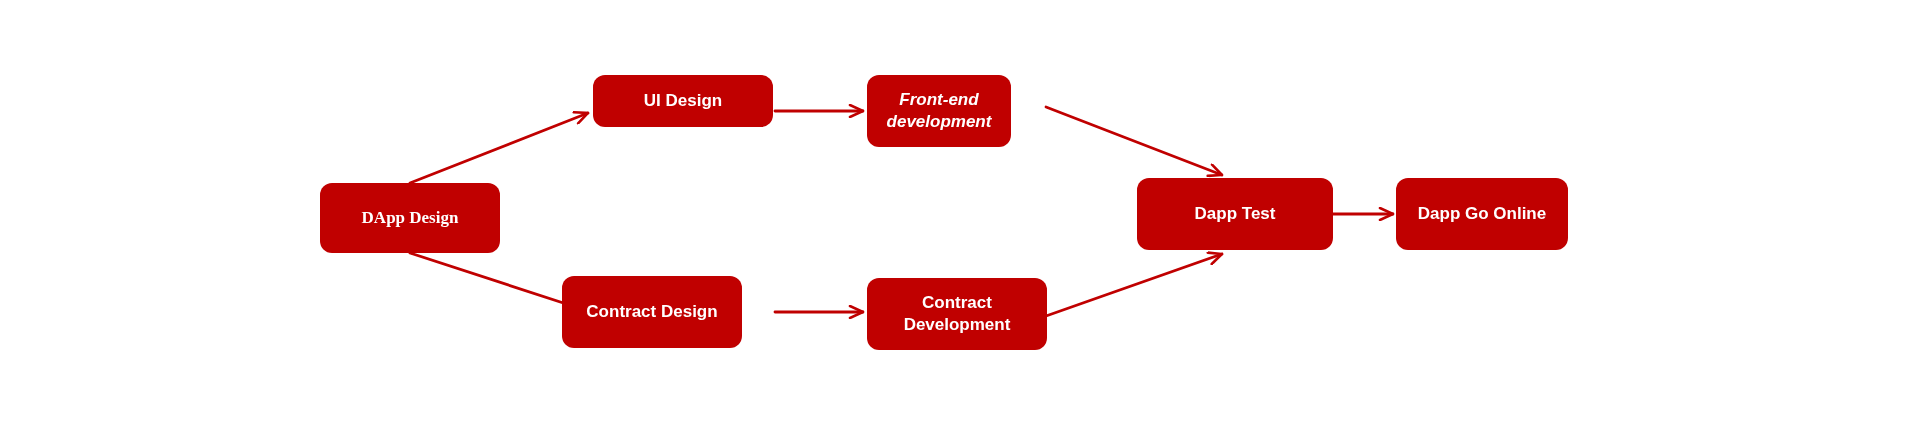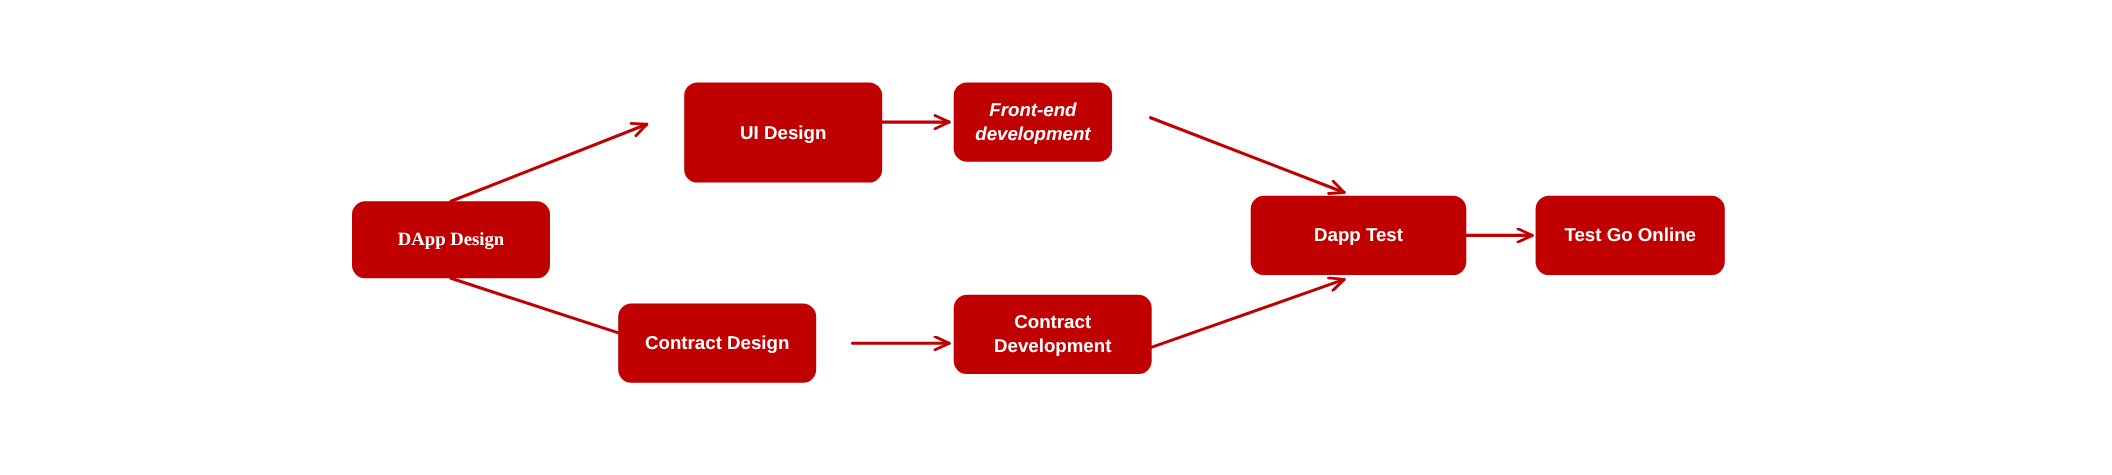--- a/index.html
+++ b/index.html
@@ -44,24 +44,24 @@
     display: flex;
     align-items: center;
     justify-content: center;
     text-align: center;
     font-weight: bold;
     font-size: 17px;
     line-height: 1.28;
     padding: 4px 10px;
   }
   .node-dapp-design        { left: 320px;  top: 183px; width: 180px; height: 70px; font-family: Liberation Serif, serif; }
-  .node-ui-design          { left: 593px;  top: 75px;  width: 180px; height: 91px; margin-left: 29px; }
+  .node-ui-design          { left: 593px;  top: 75px;  width: 180px; height: 52px; }
   .node-front-end          { left: 867px;  top: 75px;  width: 144px; height: 72px; font-style: italic; }
   .node-contract-design    { left: 562px;  top: 276px; width: 180px; height: 72px; }
-  .node-contract-dev       { left: 867px;  top: 268px; width: 180px; height: 72px; }
+  .node-contract-dev       { left: 867px;  top: 278px; width: 180px; height: 72px; }
   .node-dapp-test          { left: 1137px; top: 178px; width: 196px; height: 72px; }
   .node-dapp-go-online     { left: 1396px; top: 178px; width: 172px; height: 72px; }
 </style>
 </head>
 <body>
 
 <div class="canvas">
 
   <svg class="edges-layer" width="1920" height="432" viewBox="0 0 1920 432" xmlns="http://www.w3.org/2000/svg">
     <defs>
@@ -96,16 +96,16 @@
 
   <div class="node node-contract-dev">
     <span>Contract Development</span>
   </div>
 
   <div class="node node-dapp-test">
     <span>Dapp Test</span>
   </div>
 
   <div class="node node-dapp-go-online">
-    <span>Test Go Online</span>
+    <span>Dapp Go Online</span>
   </div>
 
 </div>
 
 </body></html>

